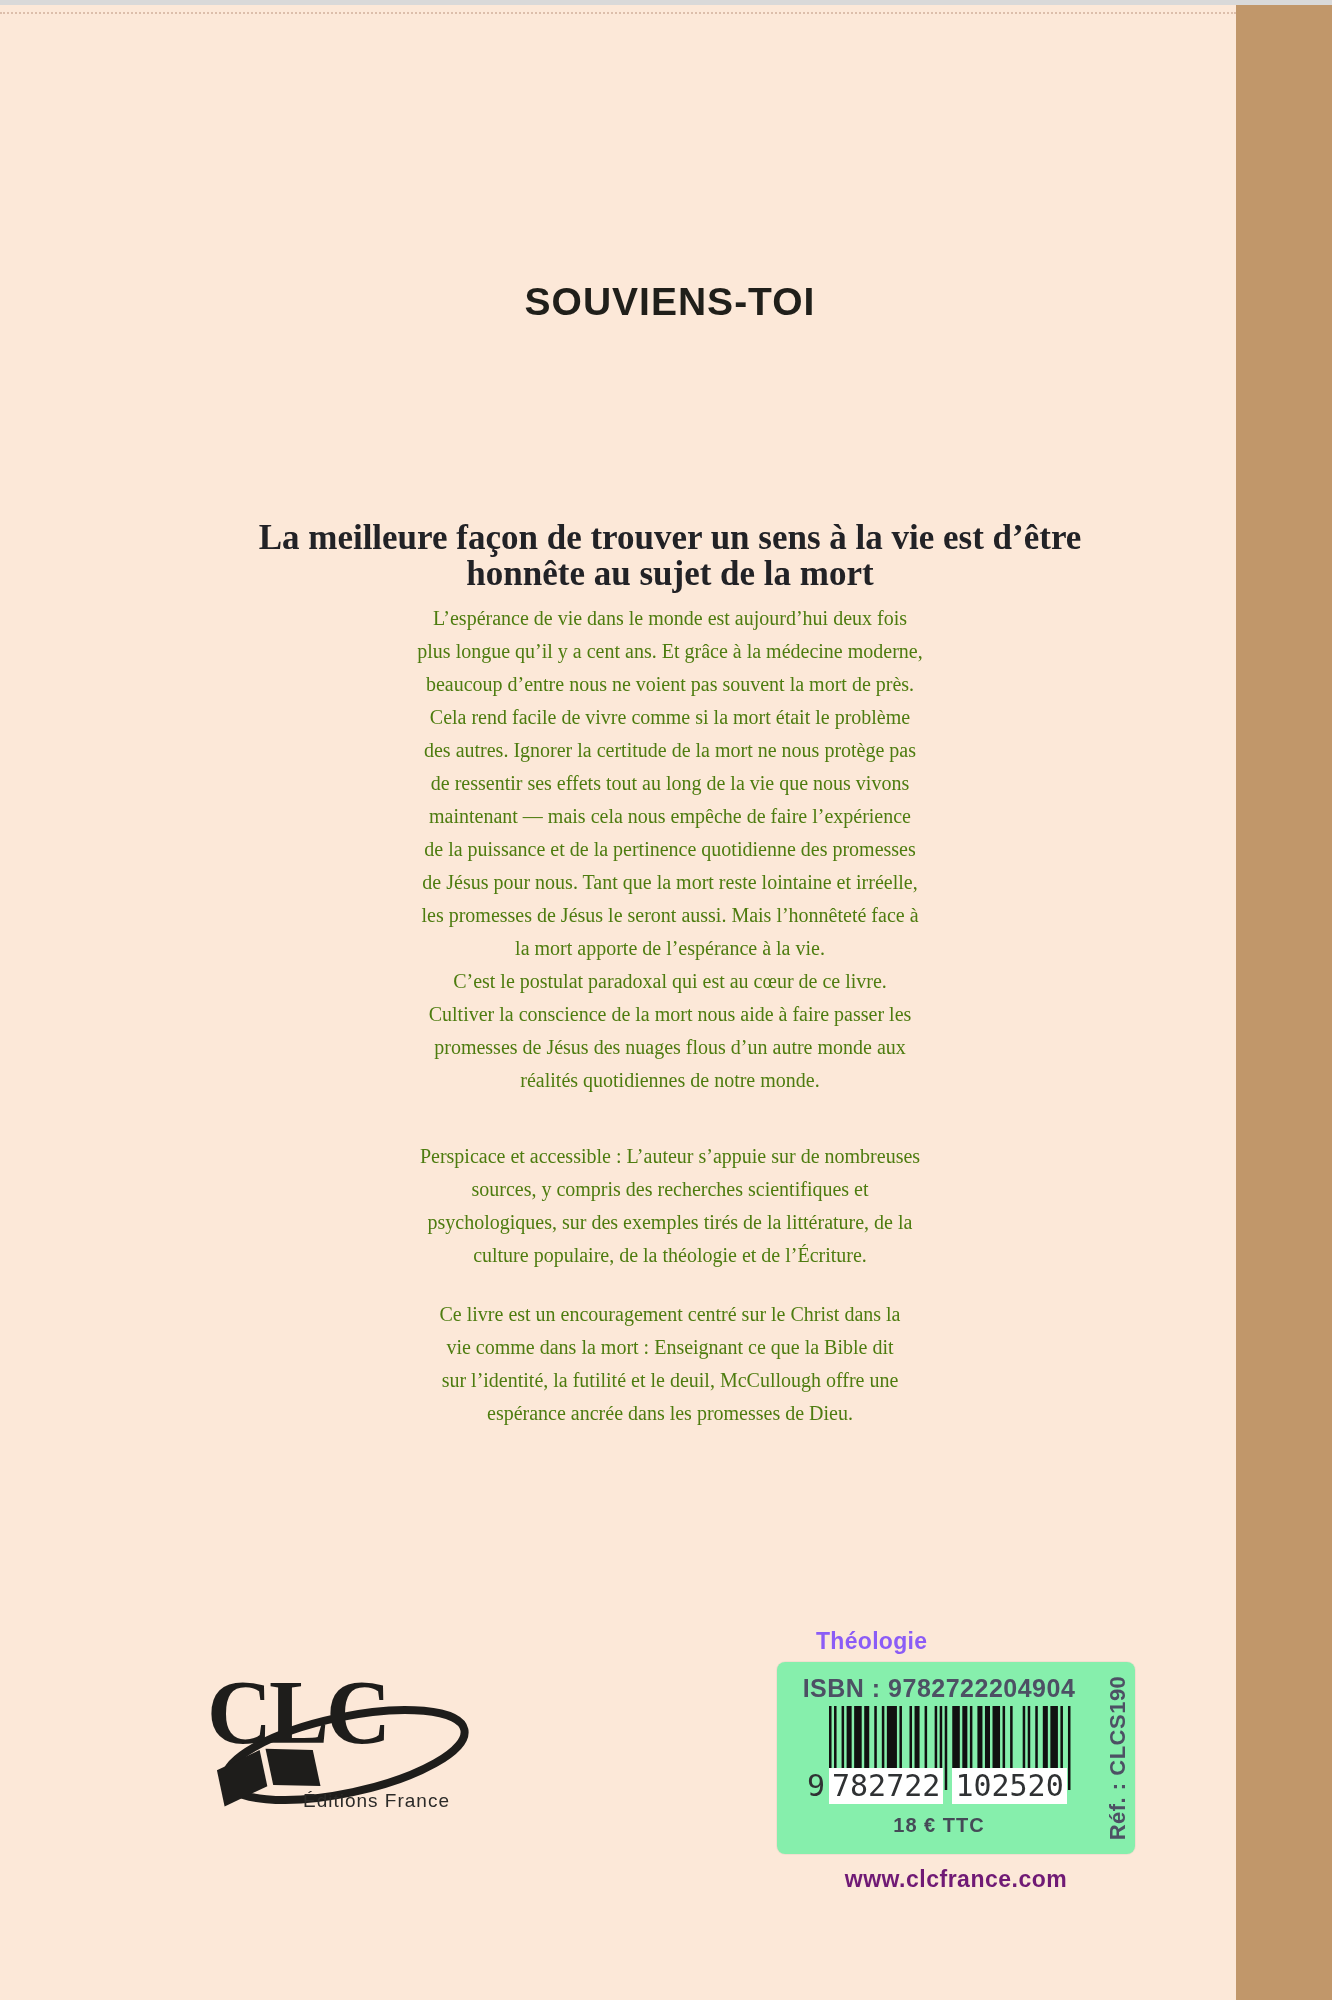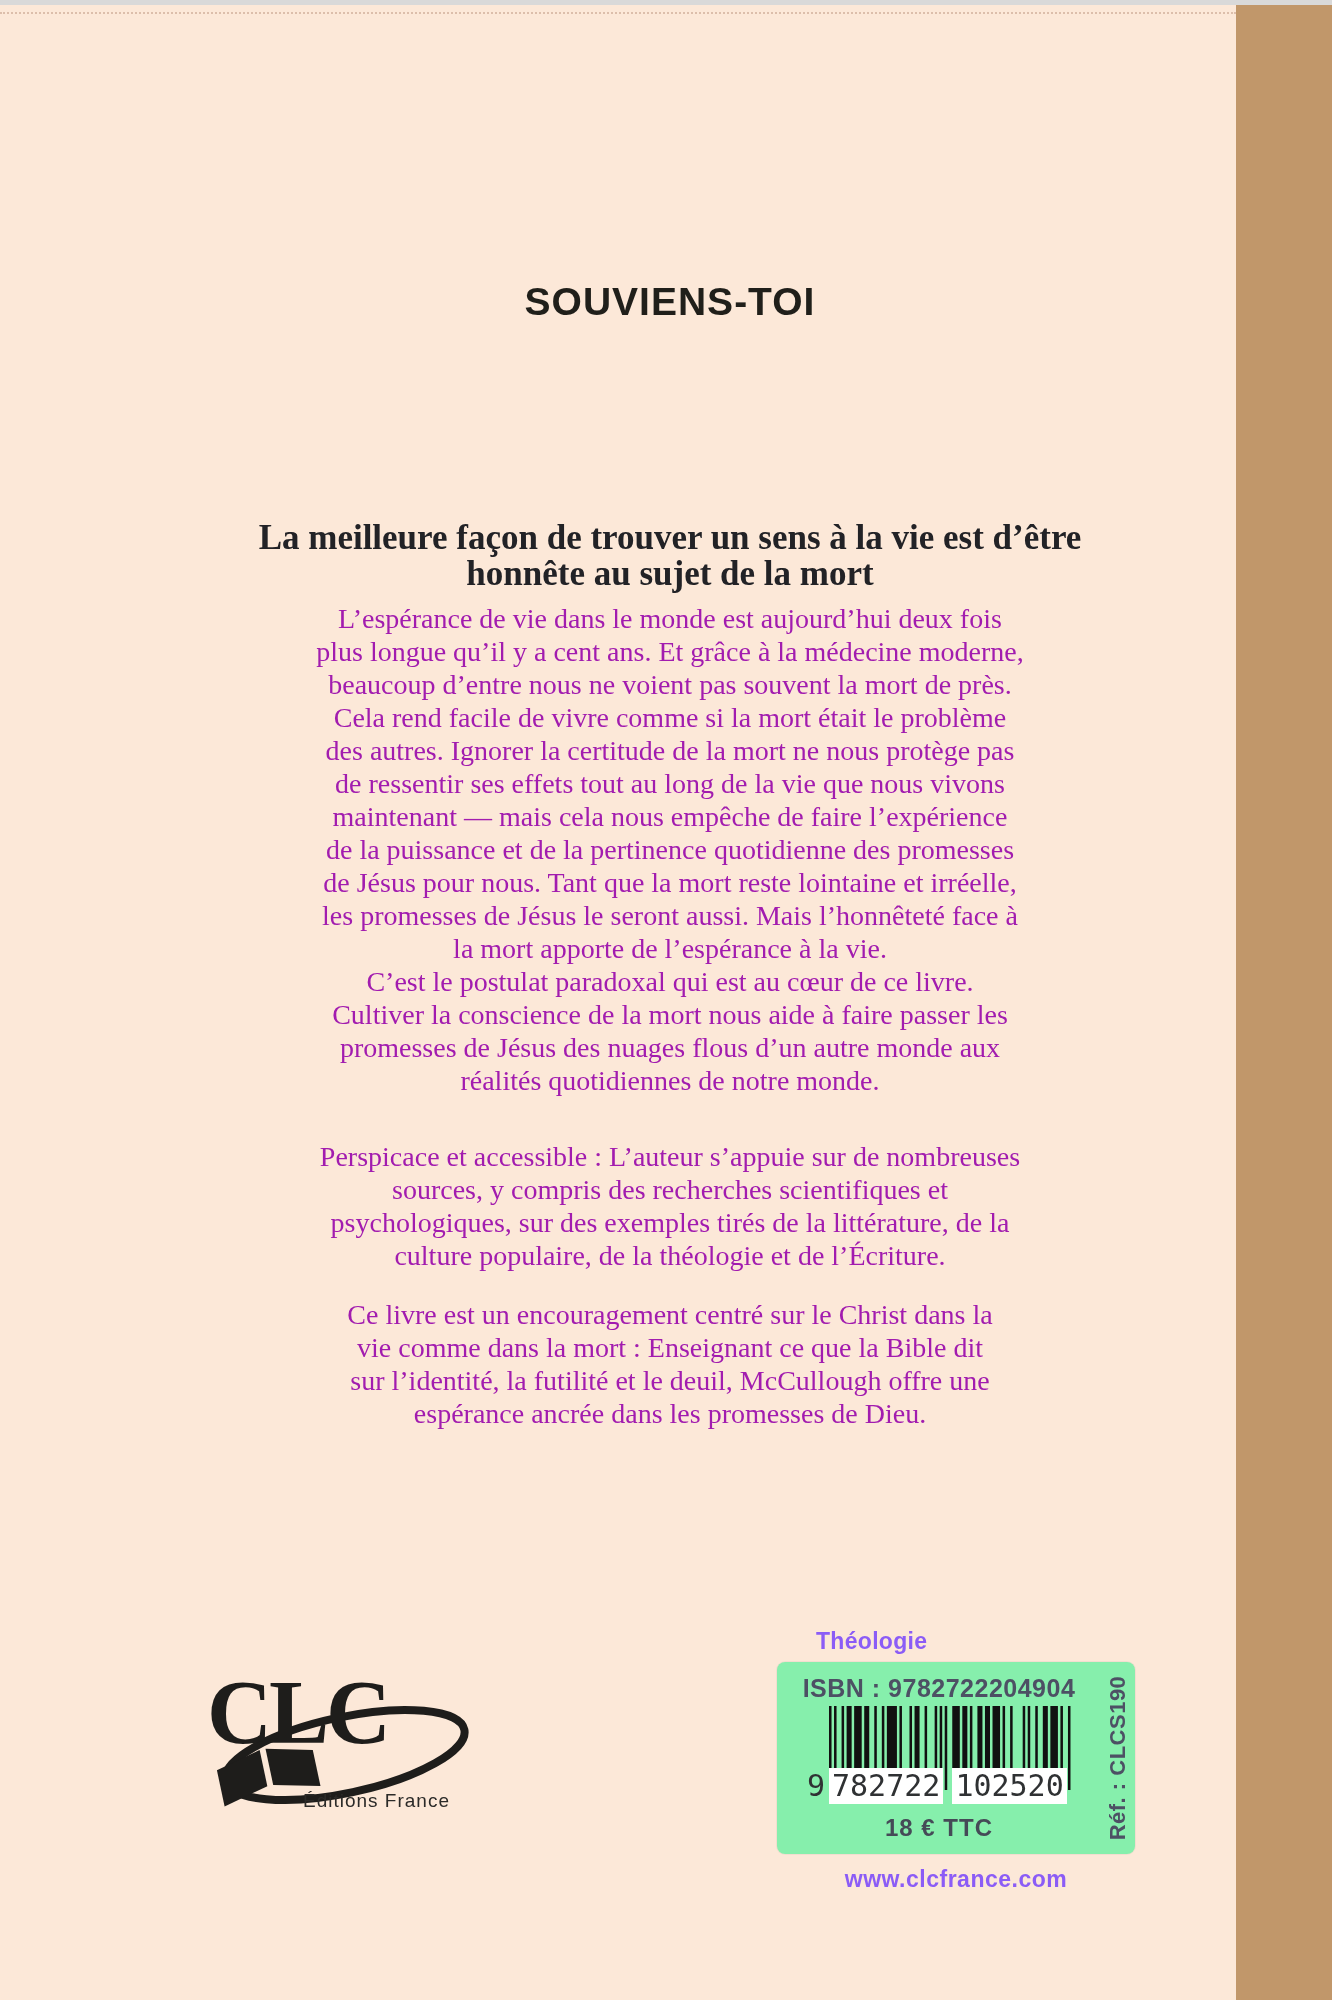--- a/index.html
+++ b/index.html
@@ -8,21 +8,21 @@
   .spine{position:absolute;top:0;right:0;width:96px;height:2000px;background:#c1976a;}
   .top-strip{position:absolute;top:0;left:0;width:1332px;height:5px;background:#d9d9d9;z-index:5;}
   .fold-dots{position:absolute;top:12px;left:0;width:1236px;border-top:2px dotted rgba(193,155,135,.55);}
 
   .content{position:absolute;left:150px;width:1040px;text-align:center;}
 
   .title{top:270px;color:#201f1a;font-weight:800;font-size:39px;line-height:64px;
          letter-spacing:1px;font-family:"Liberation Sans",sans-serif;}
   .intro{top:520px;color:#222226;font-family:"Liberation Serif",serif;font-weight:700;
          font-size:35px;line-height:36px;white-space:pre-line;}
-  .body-par{color:#a21caf;font-family:"Liberation Serif",serif;font-size:28px;
+  .body-par{color:#4d7c0f;font-family:"Liberation Serif",serif;font-size:20px;
          line-height:33px;white-space:pre-line;}
   .p1{top:602px;}
   .p2{top:1140px;}
   .p3{top:1298px;}
 
   
   .logo{position:absolute;left:195px;top:1655px;width:300px;height:165px;}
 
   
   .category{position:absolute;left:816px;top:1628px;font-size:23px;font-weight:600;
@@ -34,26 +34,26 @@
   .bc-area{position:absolute;left:30px;top:44px;width:266px;height:110px;}
   .bc-bars{position:absolute;left:22px;top:0;width:244px;height:84px;}
   .bc-digits{position:absolute;left:0;top:62px;width:266px;height:36px;
              font-family:"DejaVu Sans Mono",monospace;font-size:30px;line-height:36px;
              color:#2f3133;display:flex;align-items:flex-start;}
   .bc-digits .lead{width:22px;background:transparent;}
   .bc-digits .grp{background:#ffffff;padding:0 3px;}
   .bc-digits .g1{margin-left:0;}
   .bc-digits .g2{margin-left:9px;}
   .bc-price{position:absolute;left:16px;top:152px;width:292px;text-align:center;
-            font-size:24px;font-weight:600;color:#454a57;letter-spacing:1px;}
+            font-size:20px;font-weight:600;color:#454a57;letter-spacing:1px;}
   .bc-ref{position:absolute;right:4px;top:50%;transform:translateY(-50%) rotate(180deg);
           writing-mode:vertical-rl;font-size:22px;font-weight:700;color:#4d5064;
           letter-spacing:.5px;white-space:nowrap;}
   .website{position:absolute;left:777px;top:1866px;width:358px;text-align:center;
-           font-size:23px;font-weight:700;color:#8b5cf6;letter-spacing:.5px;}
+           font-size:23px;font-weight:700;color:#701a75;letter-spacing:.5px;}
 </style>
 </head>
 <body>
 
 <div class="page">
 
   <div class="spine"></div>
   <div class="top-strip"></div>
   <div class="fold-dots"></div>
 

